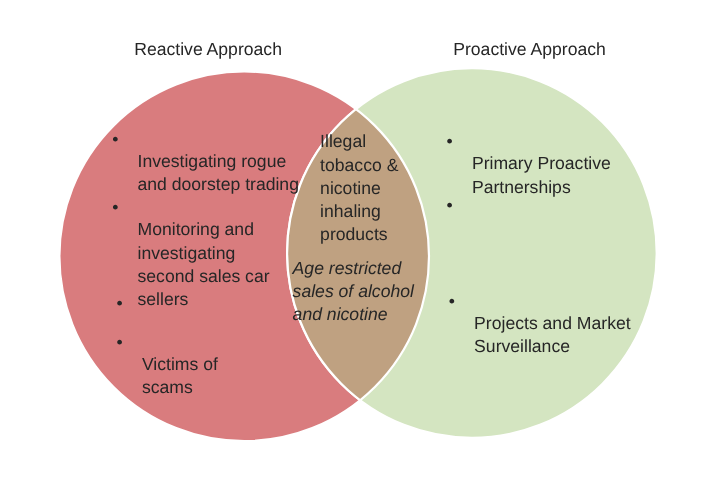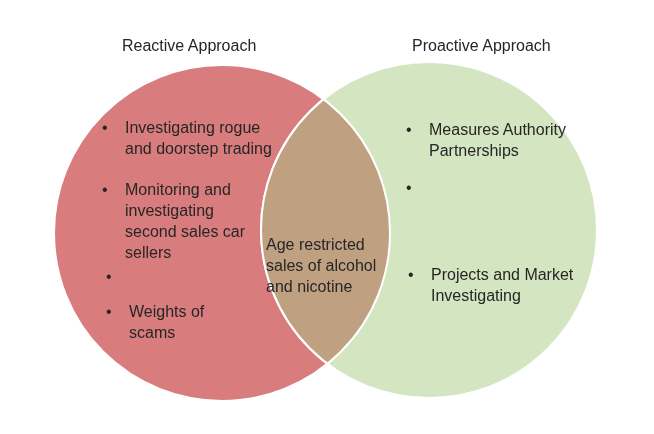--- a/index.html
+++ b/index.html
@@ -23,36 +23,36 @@
   #title-reactive  { left: 122px; top: 36px; }
   #title-proactive { left: 386px; top: 36px; margin-left: 26px; }
 
   .item {
     position: absolute;
     display: flex;
     font-size: 16px;
     line-height: 21px;
   }
   .item .b { width: 23px; flex: none; }
-  .item .t { display: block; white-space: pre-line; }
+  .item .t { display: block; white-space: pre-line; margin-top: 20px; }
 
   .cpara {
     position: absolute;
     font-size: 16px;
     line-height: 21px;
     white-space: pre-line;
   }
 
   #li1 { left: 102px; top: 117px; }
   #li2 { left: 102px; top: 179px; }
   #li3 { left: 106px; top: 266px; }
   #li4 { left: 106px; top: 301px; }
 
   #c1 { left: 291px; top: 119px; }
-  #c2 { left: 266px; top: 234px; }
+  #c2 { left: 266px; top: 234px; font-style: italic; }
 
   #ri1 { left: 406px; top: 119px; }
   #ri2 { left: 406px; top: 177px; }
   #ri3 { left: 408px; top: 264px; }
 </style>
 </head>
 <body>
 
 <div class="canvas">
 
@@ -92,35 +92,40 @@
     <span class="t">Monitoring and
 investigating
 second sales car
 sellers</span>
   </div>
   <div class="item" id="li3">
     <span class="b">•</span>
   </div>
   <div class="item" id="li4">
     <span class="b">•</span>
-    <span class="t">Weights of
+    <span class="t">Victims of
 scams</span>
   </div>
 
+  <div class="cpara" id="c1">Illegal
+tobacco &amp;
+nicotine
+inhaling
+products</div>
   <div class="cpara" id="c2">Age restricted
 sales of alcohol
 and nicotine</div>
 
   <div class="item" id="ri1">
     <span class="b">•</span>
-    <span class="t">Measures Authority
+    <span class="t">Primary Proactive
 Partnerships</span>
   </div>
   <div class="item" id="ri2">
     <span class="b">•</span>
   </div>
   <div class="item" id="ri3">
     <span class="b">•</span>
     <span class="t">Projects and Market
-Investigating</span>
+Surveillance</span>
   </div>
 
 </div>
 
 </body></html>

